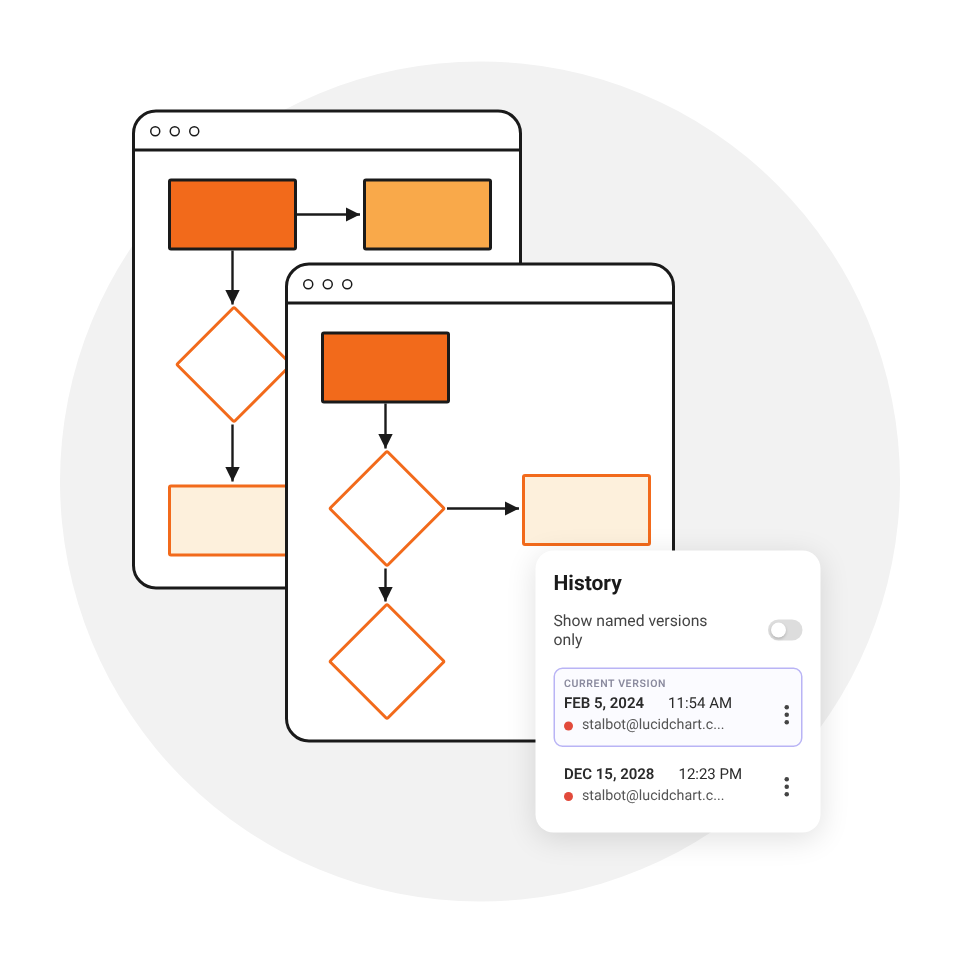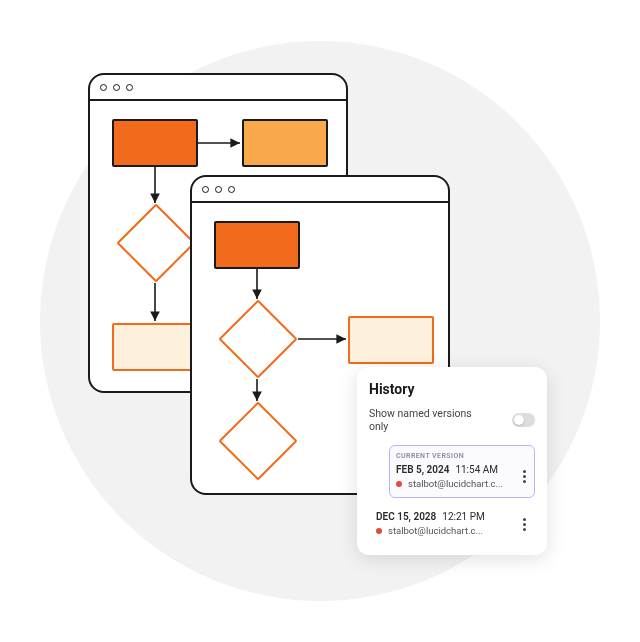--- a/index.html
+++ b/index.html
@@ -110,33 +110,32 @@
   .ver-card {
     border: 1px solid transparent;
     border-radius: 6px;
     padding: 6px 6px 8px 6px;
     margin-bottom: 6px;
     position: relative;
   }
   .ver-card.current {
     border-color: #b9b4f5;
     background: #fbfbff;
-    margin-left: 20px;
   }
   .ver-badge {
     font-size: 7px;
     letter-spacing: 0.06em;
     color: #8a8a9e;
     font-weight: 600;
     margin-bottom: 4px;
   }
   .ver-line {
     display: flex;
     align-items: center;
-    gap: 6px;
+    gap: 16px;
   }
   .ver-date {
     font-size: 10px;
     font-weight: 600;
     color: #2a2a2a;
   }
   .ver-time {
     font-size: 10px;
     font-weight: 400;
     color: #2a2a2a;
@@ -268,21 +267,21 @@
       <div class="kebab">
           <span></span>
           <span></span>
           <span></span>
         </div>
     </div>
 
     <div class="ver-card">
       <div class="ver-line">
         <span class="ver-date">DEC 15, 2028</span>
-        <span class="ver-time">12:21 PM</span>
+        <span class="ver-time">12:23 PM</span>
       </div>
       <div class="ver-user">
         <span class="dot"></span>
         <span class="user-email">stalbot@lucidchart.c...</span>
       </div>
       <div class="kebab">
           <span></span>
           <span></span>
           <span></span>
         </div>

